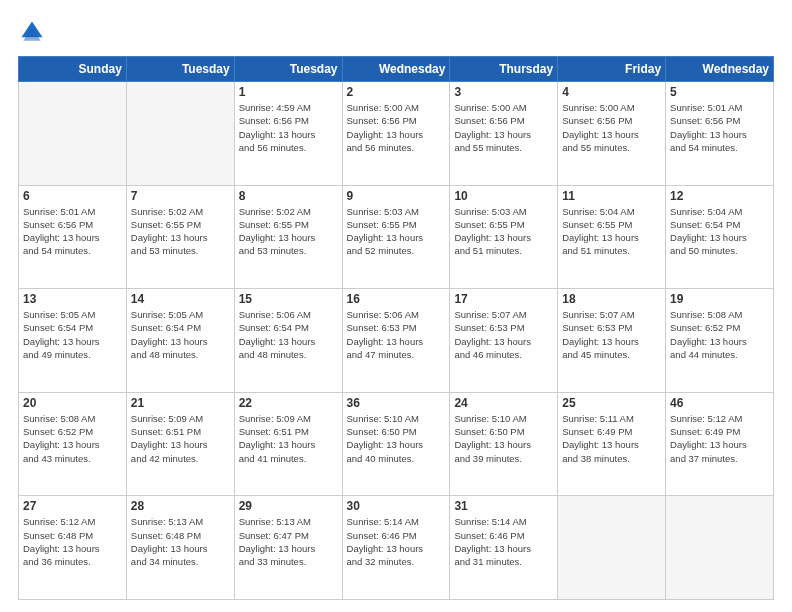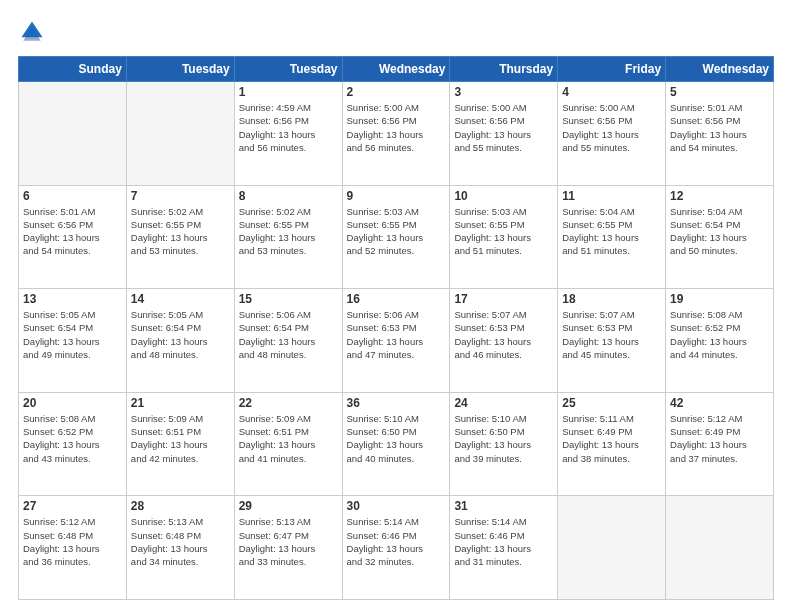--- a/index.html
+++ b/index.html
@@ -312,21 +312,21 @@
 and 39 minutes.</div>
           </td>
           <td>
             <div class="day-num">25</div>
             <div class="day-info" style="white-space: pre-line;">Sunrise: 5:11 AM
 Sunset: 6:49 PM
 Daylight: 13 hours
 and 38 minutes.</div>
           </td>
           <td>
-            <div class="day-num">42</div>
+            <div class="day-num">46</div>
             <div class="day-info" style="white-space: pre-line;">Sunrise: 5:12 AM
 Sunset: 6:49 PM
 Daylight: 13 hours
 and 37 minutes.</div>
           </td>
         </tr>
         <tr>
           <td>
             <div class="day-num">27</div>
             <div class="day-info" style="white-space: pre-line;">Sunrise: 5:12 AM

